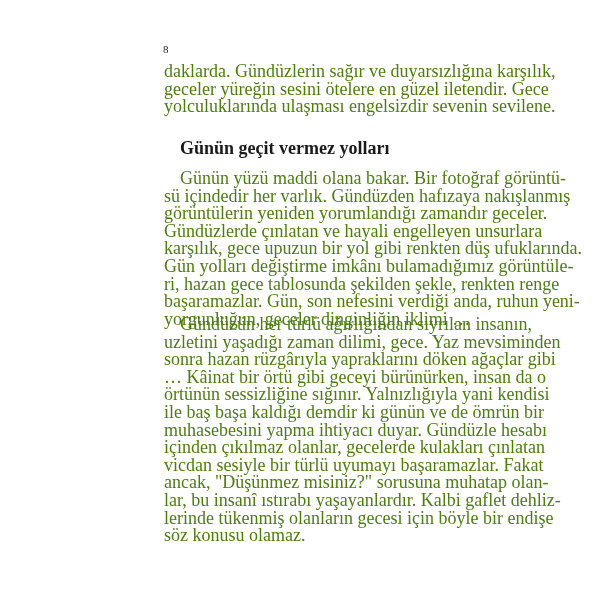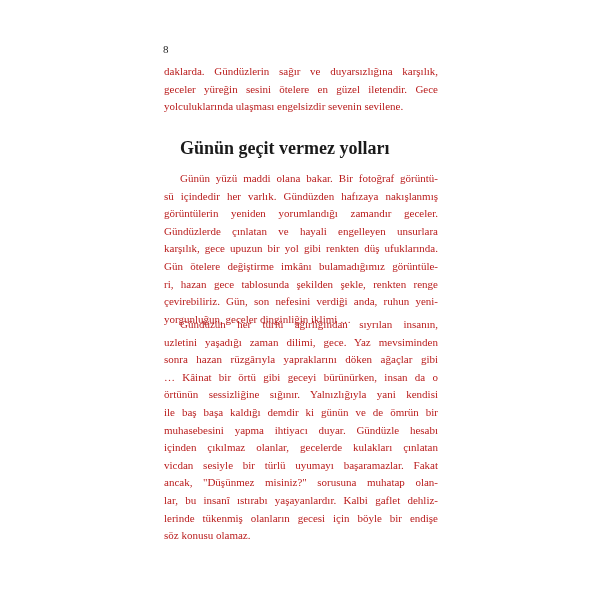--- a/index.html
+++ b/index.html
@@ -8,22 +8,22 @@
     font-family: "DejaVu Serif", "Liberation Serif", serif; color: #1f1f1f;
   }
   .page { position: absolute; left: 0; top: 0; width: 600px; height: 600px; }
   .page-number {
     position: absolute; left: 163px; top: 43px; font-size: 11px;
     font-family: "Liberation Serif", serif; color: #222;
   }
   .textblock {
     position: absolute; left: 164px; width: 274px;
     font-family: "Liberation Serif", serif;
-    font-size: 11px; line-height: 17.6px; text-align: justify;
-    color: #b91c1c;
+    font-size: 18px; line-height: 17.6px; text-align: justify;
+    color: #4d7c0f;
   }
   .line { display: block; white-space: nowrap; text-align-last: justify; text-align: justify; }
   .line.last { text-align-last: left; }
   .line.indent { padding-left: 16px; }
   .heading {
     position: absolute; left: 180px; top: 138px;
     font-family: "Liberation Serif", serif; font-weight: bold; font-size: 18px; color: #1a1a1a;
   }
   .p1 { top: 63px; }
   .p2 { top: 162px; margin-top: 8px; }
@@ -42,23 +42,23 @@
   </div>
 
   <div class="heading">Günün geçit vermez yolları</div>
 
   <div class="textblock p2">
     <span class="line indent">Günün yüzü maddi olana bakar. Bir fotoğraf görüntü-</span>
     <span class="line">sü içindedir her varlık. Gündüzden hafızaya nakışlanmış</span>
     <span class="line">görüntülerin yeniden yorumlandığı zamandır geceler.</span>
     <span class="line">Gündüzlerde çınlatan ve hayali engelleyen unsurlara</span>
     <span class="line">karşılık, gece upuzun bir yol gibi renkten düş ufuklarında.</span>
-    <span class="line">Gün ötelere değiştirme imkânı bulamadığımız görüntüle-</span>
+    <span class="line">Gün yolları değiştirme imkânı bulamadığımız görüntüle-</span>
     <span class="line">ri, hazan gece tablosunda şekilden şekle, renkten renge</span>
-    <span class="line">çevirebiliriz. Gün, son nefesini verdiği anda, ruhun yeni-</span>
+    <span class="line">başaramazlar. Gün, son nefesini verdiği anda, ruhun yeni-</span>
     <span class="line last">yorgunluğun, geceler dinginliğin iklimi …</span>
   </div>
 
   <div class="textblock p3">
     <span class="line indent">Gündüzün her türlü ağırlığından sıyrılan insanın,</span>
     <span class="line">uzletini yaşadığı zaman dilimi, gece. Yaz mevsiminden</span>
     <span class="line">sonra hazan rüzgârıyla yapraklarını döken ağaçlar gibi</span>
     <span class="line">… Kâinat bir örtü gibi geceyi bürünürken, insan da o</span>
     <span class="line">örtünün sessizliğine sığınır. Yalnızlığıyla yani kendisi</span>
     <span class="line">ile baş başa kaldığı demdir ki günün ve de ömrün bir</span>

